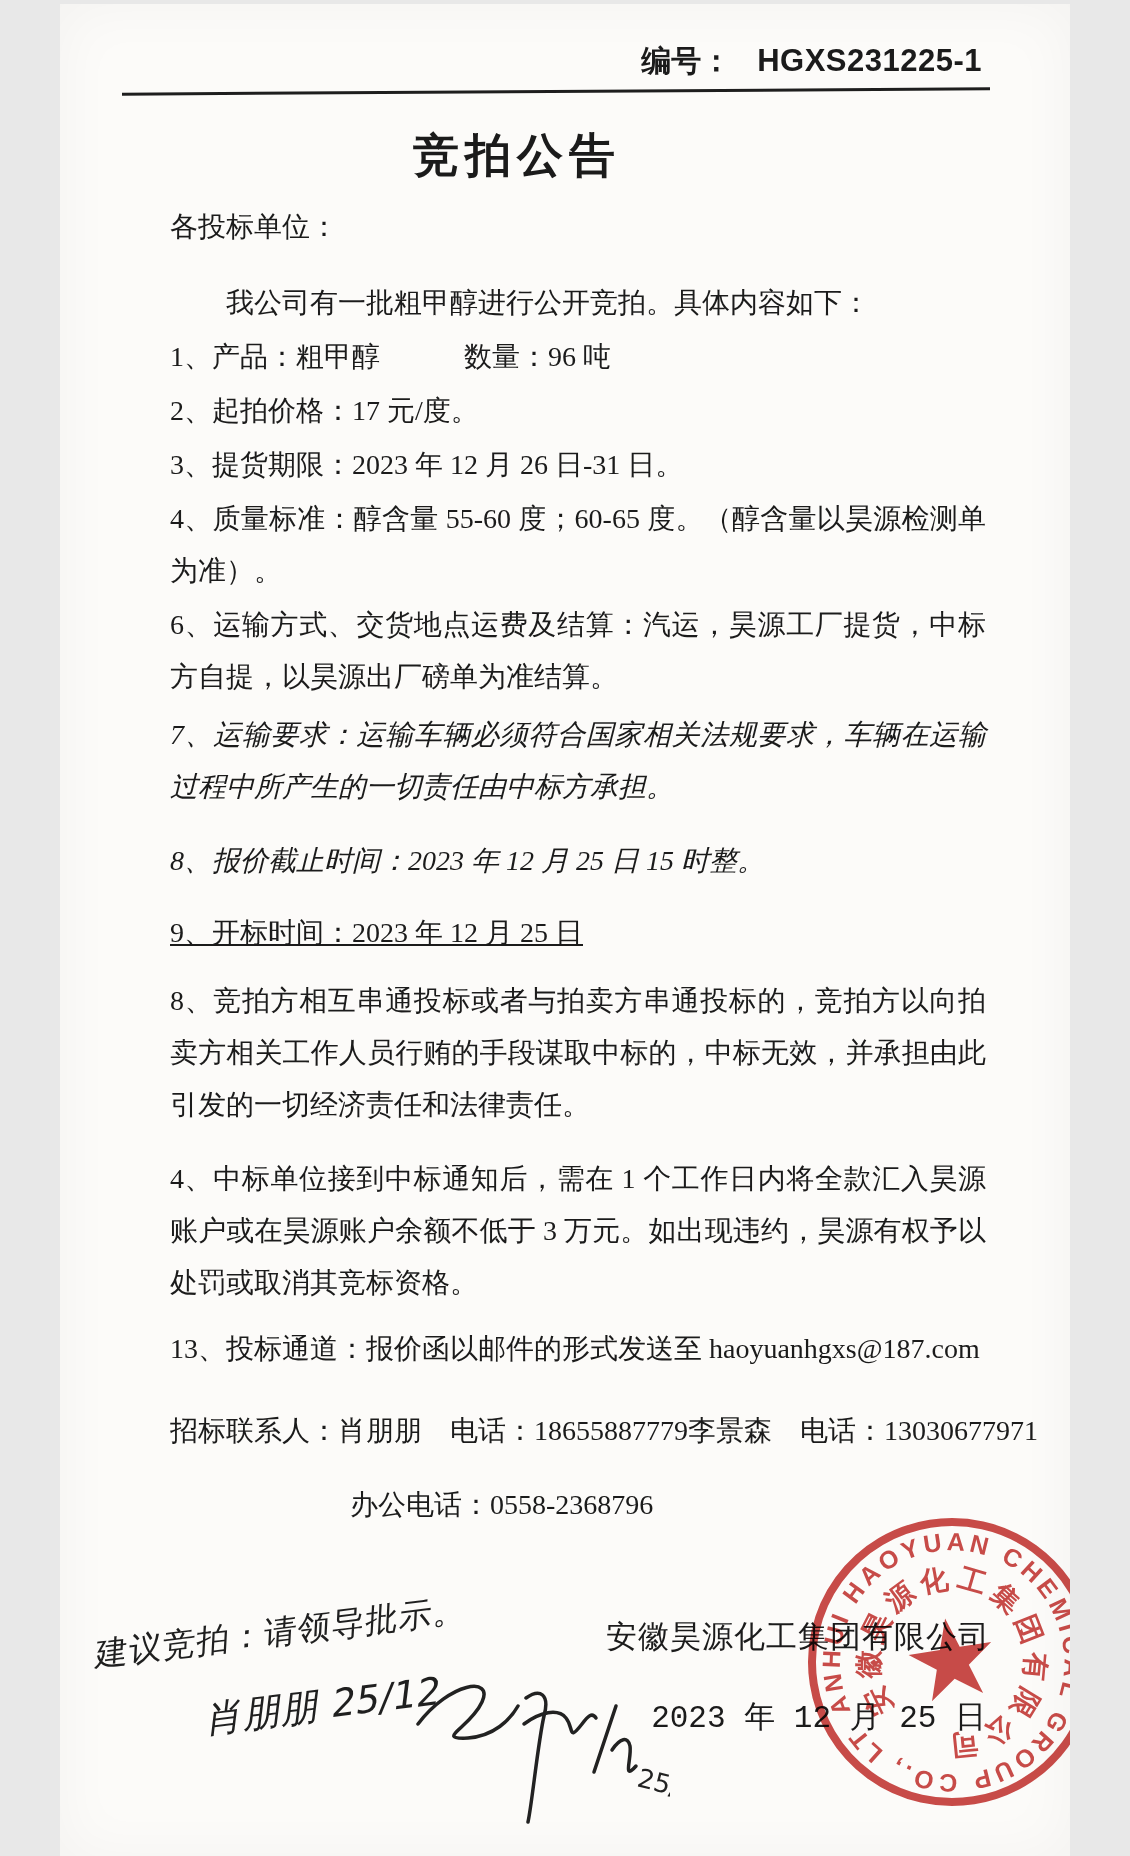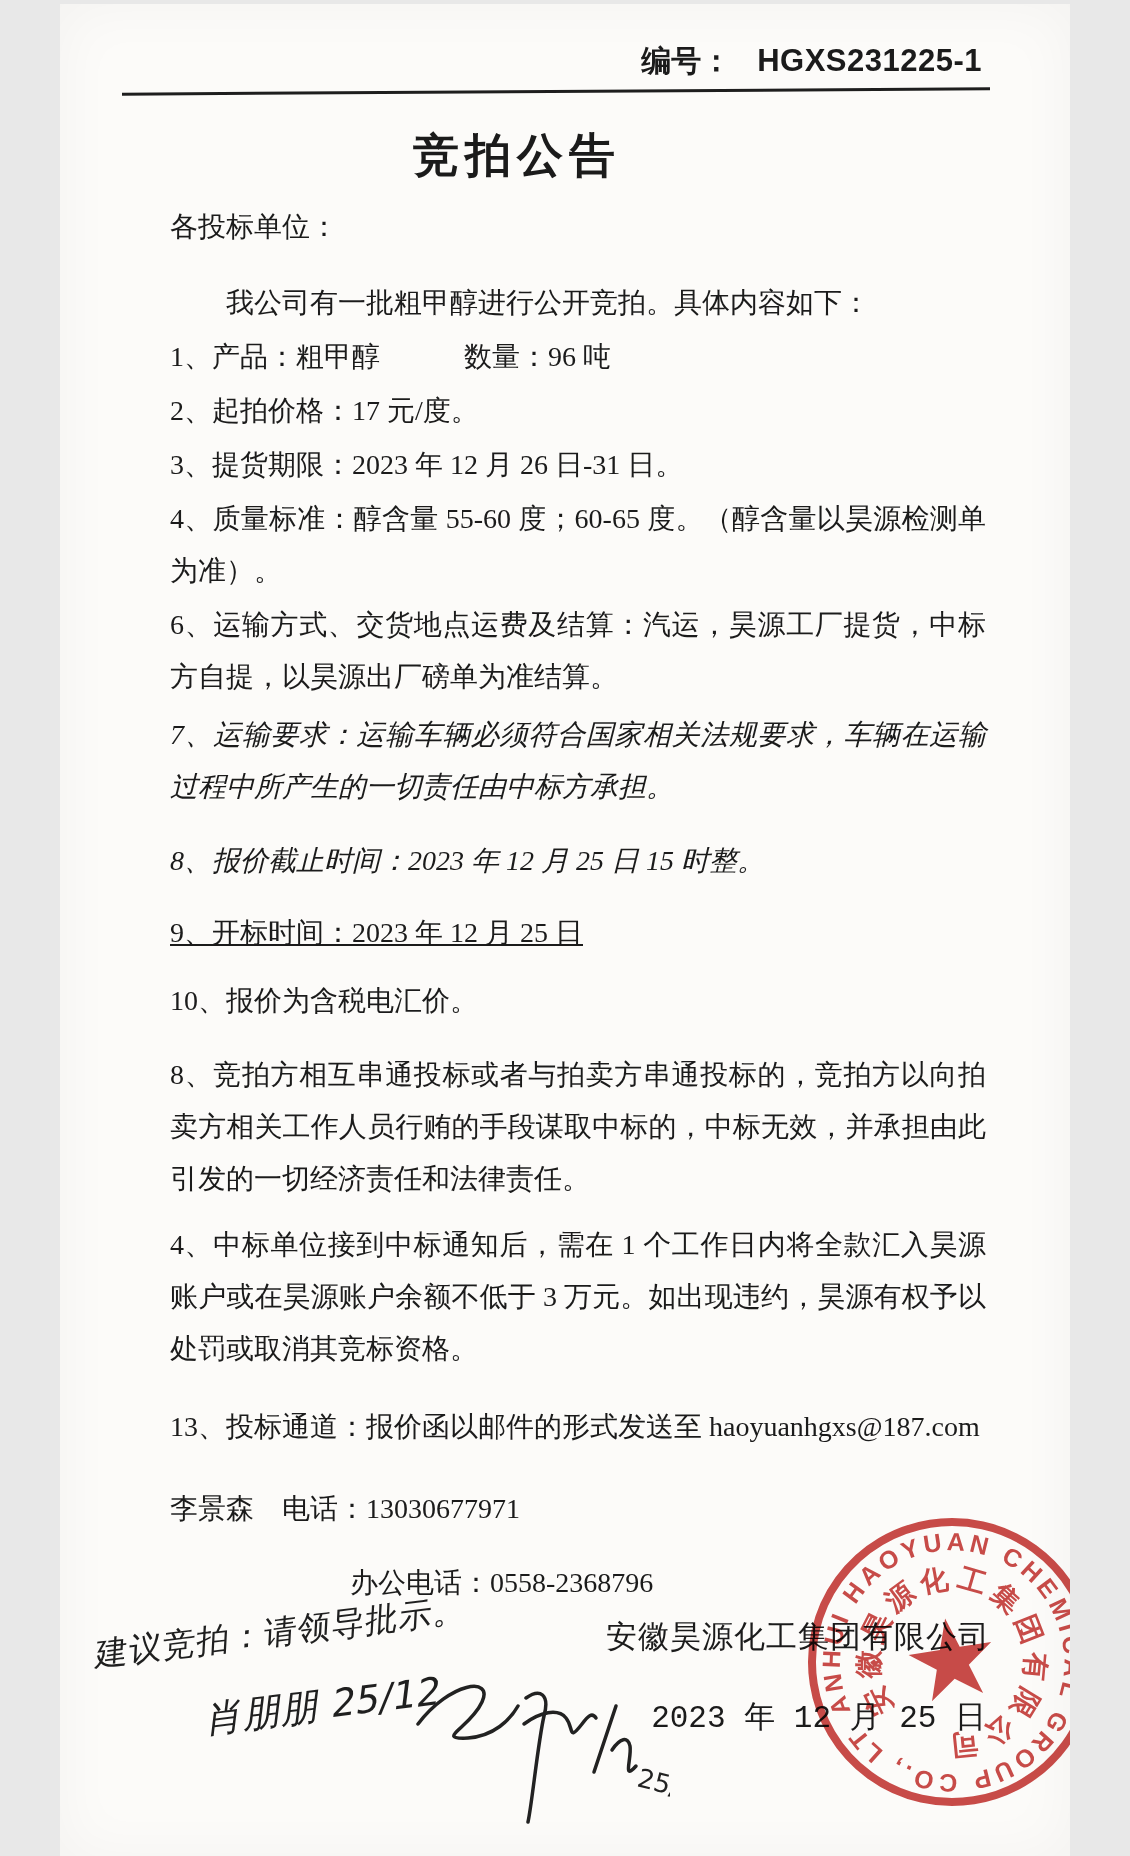--- a/index.html
+++ b/index.html
@@ -140,27 +140,27 @@
 
     <div class="items">
       <p>1、产品：粗甲醇　　　数量：96 吨</p>
       <p>2、起拍价格：17 元/度。</p>
       <p>3、提货期限：2023 年 12 月 26 日-31 日。</p>
       <p>4、质量标准：醇含量 55-60 度；60-65 度。（醇含量以昊源检测单为准）。</p>
       <p>6、运输方式、交货地点运费及结算：汽运，昊源工厂提货，中标方自提，以昊源出厂磅单为准结算。</p>
       <p>7、运输要求：运输车辆必须符合国家相关法规要求，车辆在运输过程中所产生的一切责任由中标方承担。</p>
       <p>8、报价截止时间：2023 年 12 月 25 日 15 时整。</p>
       <p>9、开标时间：2023 年 12 月 25 日</p>
-      <p>10、报价为含税电汇价。</p>
       <p>8、竞拍方相互串通投标或者与拍卖方串通投标的，竞拍方以向拍卖方相关工作人员行贿的手段谋取中标的，中标无效，并承担由此引发的一切经济责任和法律责任。</p>
       <p>4、中标单位接到中标通知后，需在 1 个工作日内将全款汇入昊源账户或在昊源账户余额不低于 3 万元。如出现违约，昊源有权予以处罚或取消其竞标资格。</p>
       <p>13、投标通道：报价函以邮件的形式发送至 haoyuanhgxs@187.com</p>
     </div>
 
     <div class="contact-row">
+      <span>招标联系人：肖朋朋　电话：18655887779</span>
       <span>李景森　电话：13030677971</span>
     </div>
     <p class="office-row">办公电话：0558-2368796</p>
   </div>
 
   <div class="signoff-company">安徽昊源化工集团有限公司</div>
   <div class="signoff-date">2023 年 12 月 25 日</div>
 
   <svg class="stamp" viewBox="-150 -150 300 300">
     <defs>

